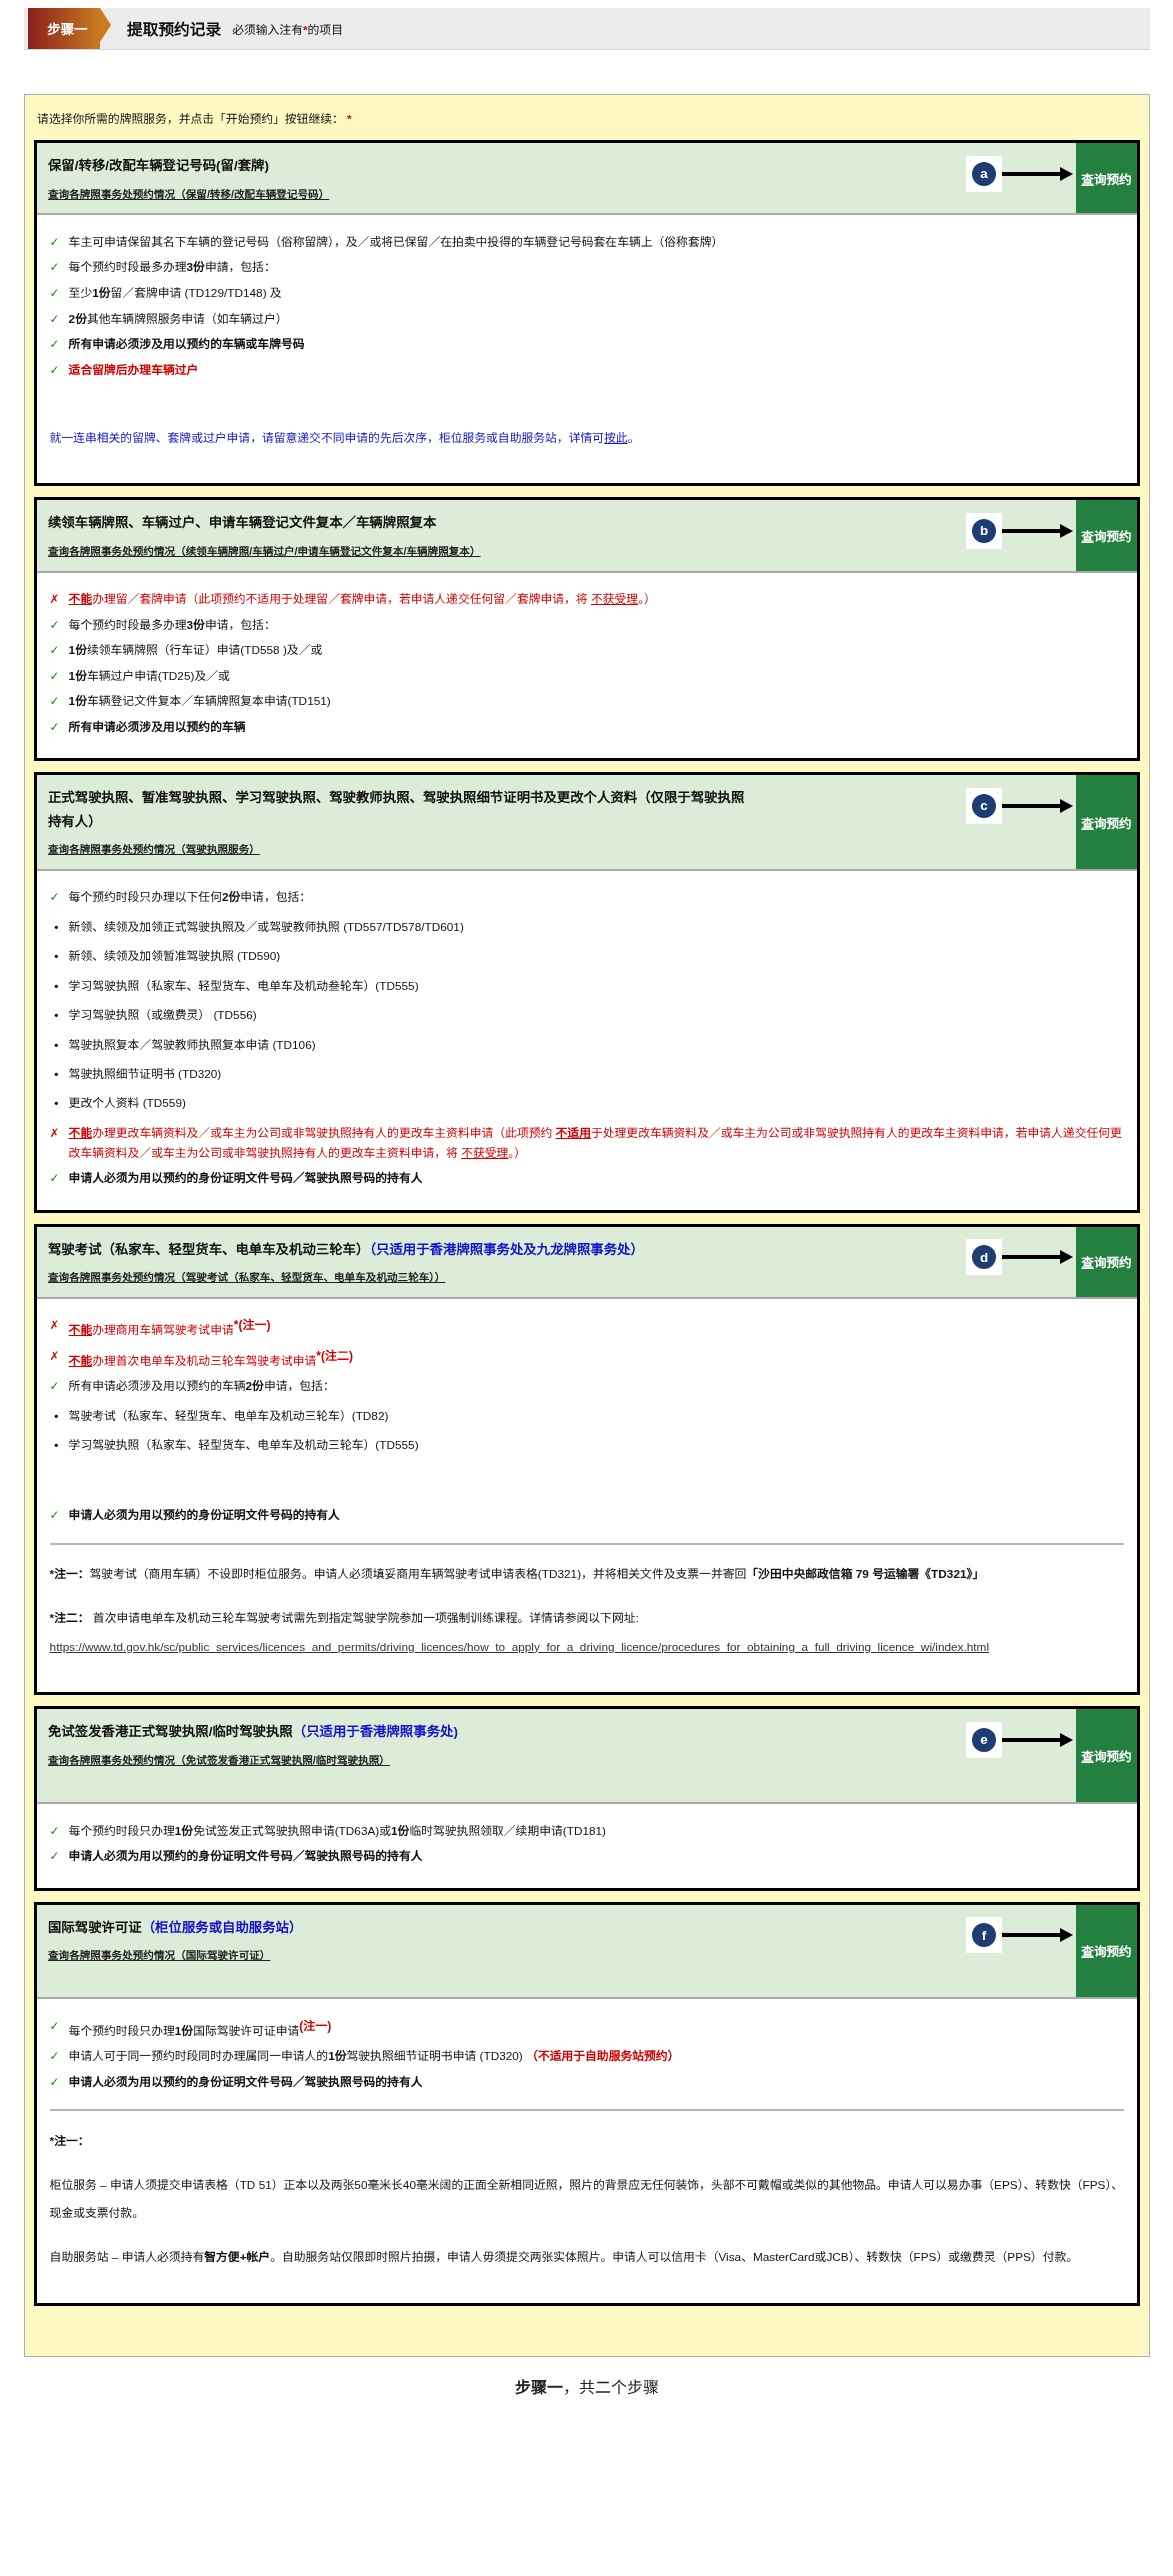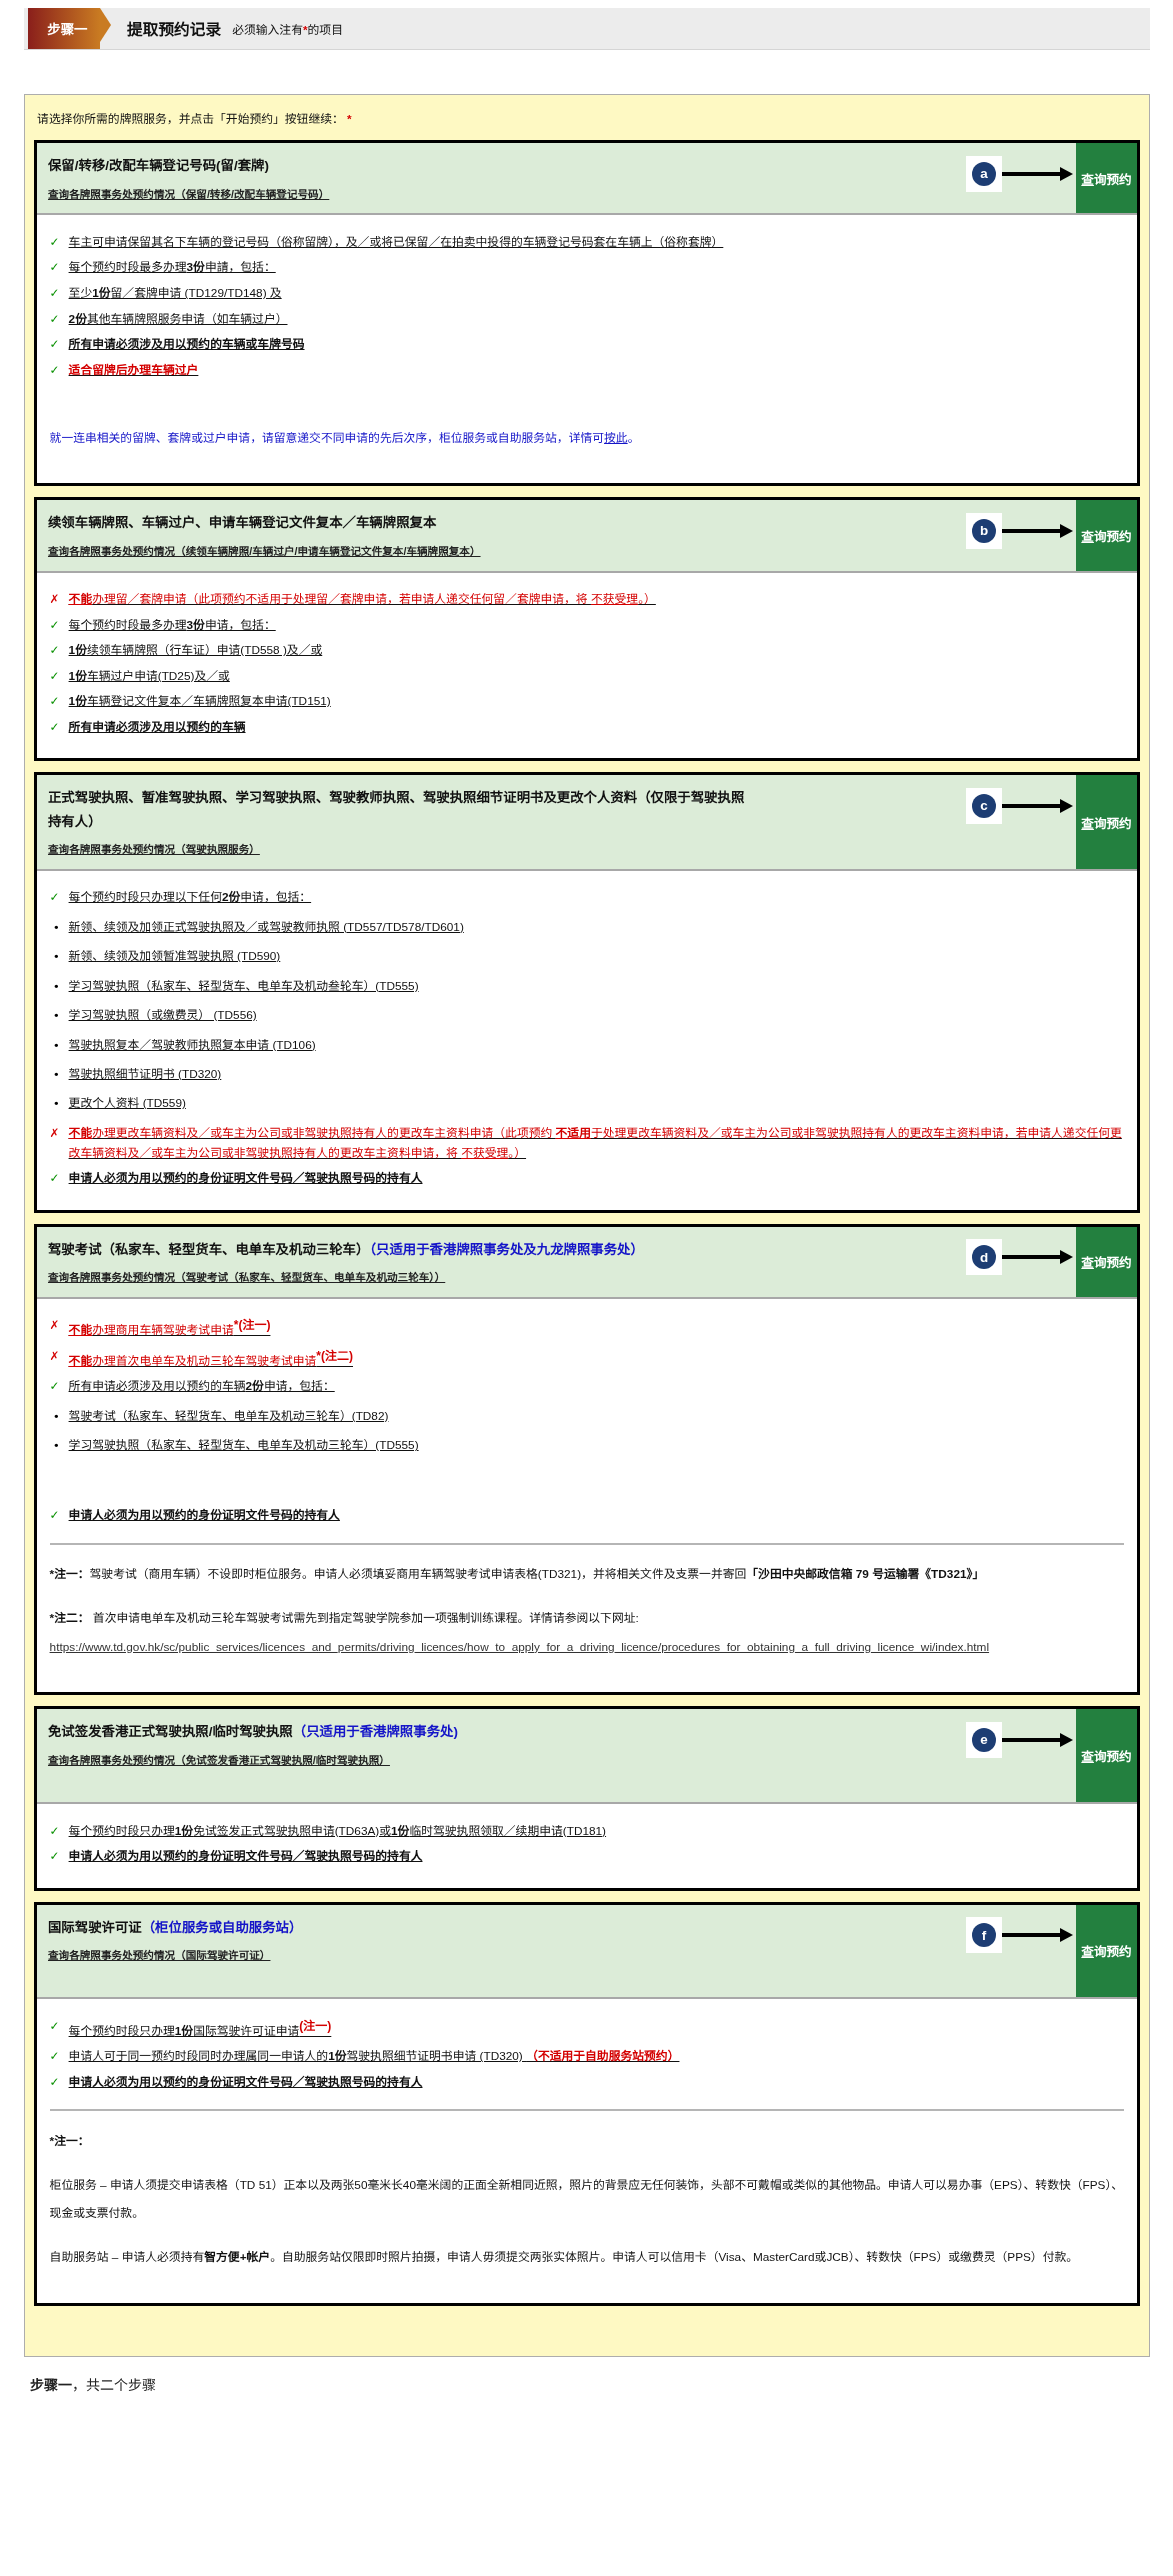--- a/index.html
+++ b/index.html
@@ -112,42 +112,42 @@
   }
 
   .svc-body { padding: 11px 12.6px 15.7px; }
   .line { display: flex; font-size: 11.8px; line-height: 1.7; margin: 5.5px 0; }
   .line.gap { margin-top: 50px; }
   .mk { flex: none; width: 19px; font-weight: bold; }
   .mk-check { color: #089000; }
   .mk-x { color: #d40000; }
   .mk-b { color: #000; padding-left: 4.7px; }
   .line.bullet { margin: 9.4px 0; }
-  .txt { flex: 1; text-decoration: underline; }
+  .txt { flex: 1; }
 
   .divider { border-top: 2.4px solid #b5b5b5; margin: 17.3px 0 7.9px; }
   .note { font-size: 11.8px; line-height: 2.4; margin: 15.7px 0; }
   .note-blue { margin-top: 44px; }
 
   
   .sg { white-space: pre-wrap; }
   .sg.b   { font-weight: bold; }
   .sg.u   { text-decoration: underline; }
   .sg.r   { color: #d40000; }
   .sg.rb  { color: #d40000; font-weight: bold; }
   .sg.ru  { color: #d40000; text-decoration: underline; }
   .sg.rub { color: #d40000; font-weight: bold; text-decoration: underline; margin-top: 32px; }
   .sg.bl  { color: #1515c8; }
   .sg.blu { color: #1515c8; font-weight: normal; text-decoration: underline; cursor: pointer; }
   .sg.du  { color: #333; text-decoration: underline; word-break: break-all; cursor: pointer; }
   .sg.sup { color: #d40000; font-size: 12px; vertical-align: super; font-weight: bold; }
 
   .footer {
-    text-align: left;
-    font-size: 14px;
+    text-align: center;
+    font-size: 16px;
     padding: 17.3px 6.3px 7.9px;
     color: #222;
   }
 </style>
 </head>
 <body>
 
 <div class="page">
 
   <div class="banner">

